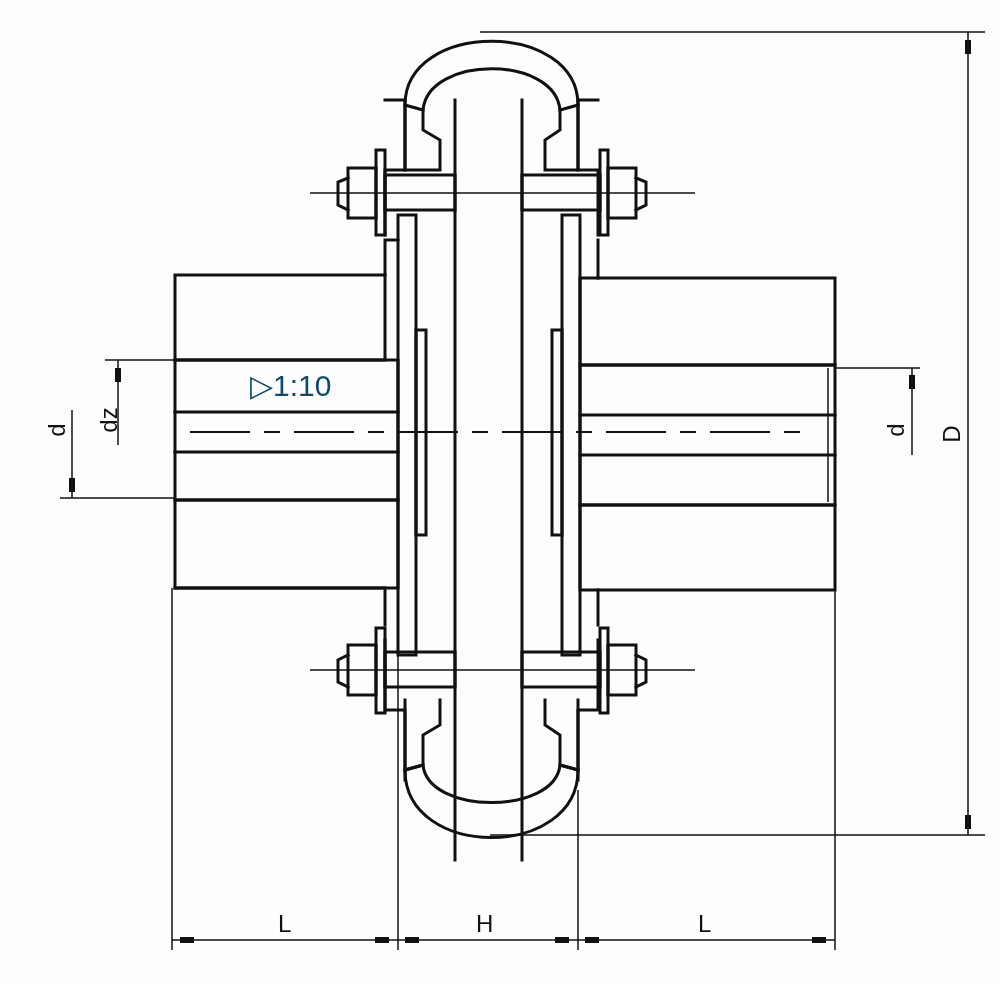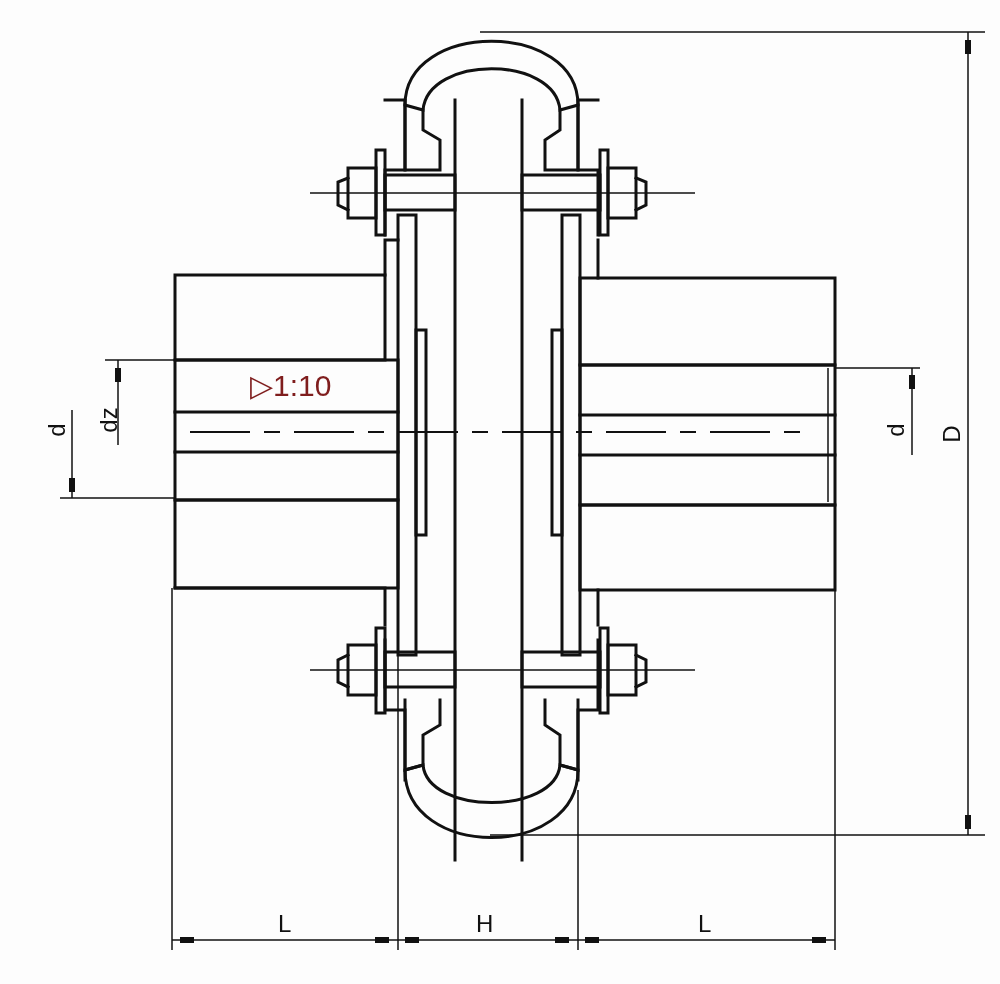--- a/index.html
+++ b/index.html
@@ -4,21 +4,21 @@
 <style>
   html, body { margin:0; padding:0; background:#ffffff; }
   #canvas { position:relative; width:1000px; height:984px; background:#fdfdfd; overflow:hidden; }
   svg { position:absolute; left:0; top:0; }
   .ln { stroke:#111; stroke-width:3; fill:none; stroke-linecap:square; }
   .thin { stroke:#111; stroke-width:1.5; fill:none; }
   .hatch { stroke:#111; stroke-width:1.6; }
   .center { stroke:#111; stroke-width:2; stroke-dasharray:60 14 16 14; fill:none; }
   .lbl { position:absolute; font-family:"Liberation Sans", sans-serif; font-size:24px; color:#111; line-height:1; }
   .rot { transform:rotate(-90deg); transform-origin:center center; }
-  .taper { position:absolute; font-family:"Liberation Sans", sans-serif; font-size:30px; color:#7f1d1d;padding-left:35px; }
+  .taper { position:absolute; font-family:"Liberation Sans", sans-serif; font-size:30px; color:#0c4a6e;padding-left:35px; }
 </style>
 </head>
 <body>
 
 <div id="canvas">
 <svg width="1000" height="984" viewBox="0 0 1000 984">
   <defs>
     <pattern id="hatchL" patternUnits="userSpaceOnUse" width="34" height="34" patternTransform="rotate(45)">
       <line x1="0" y1="0" x2="0" y2="34" class="hatch"></line>
     </pattern>

